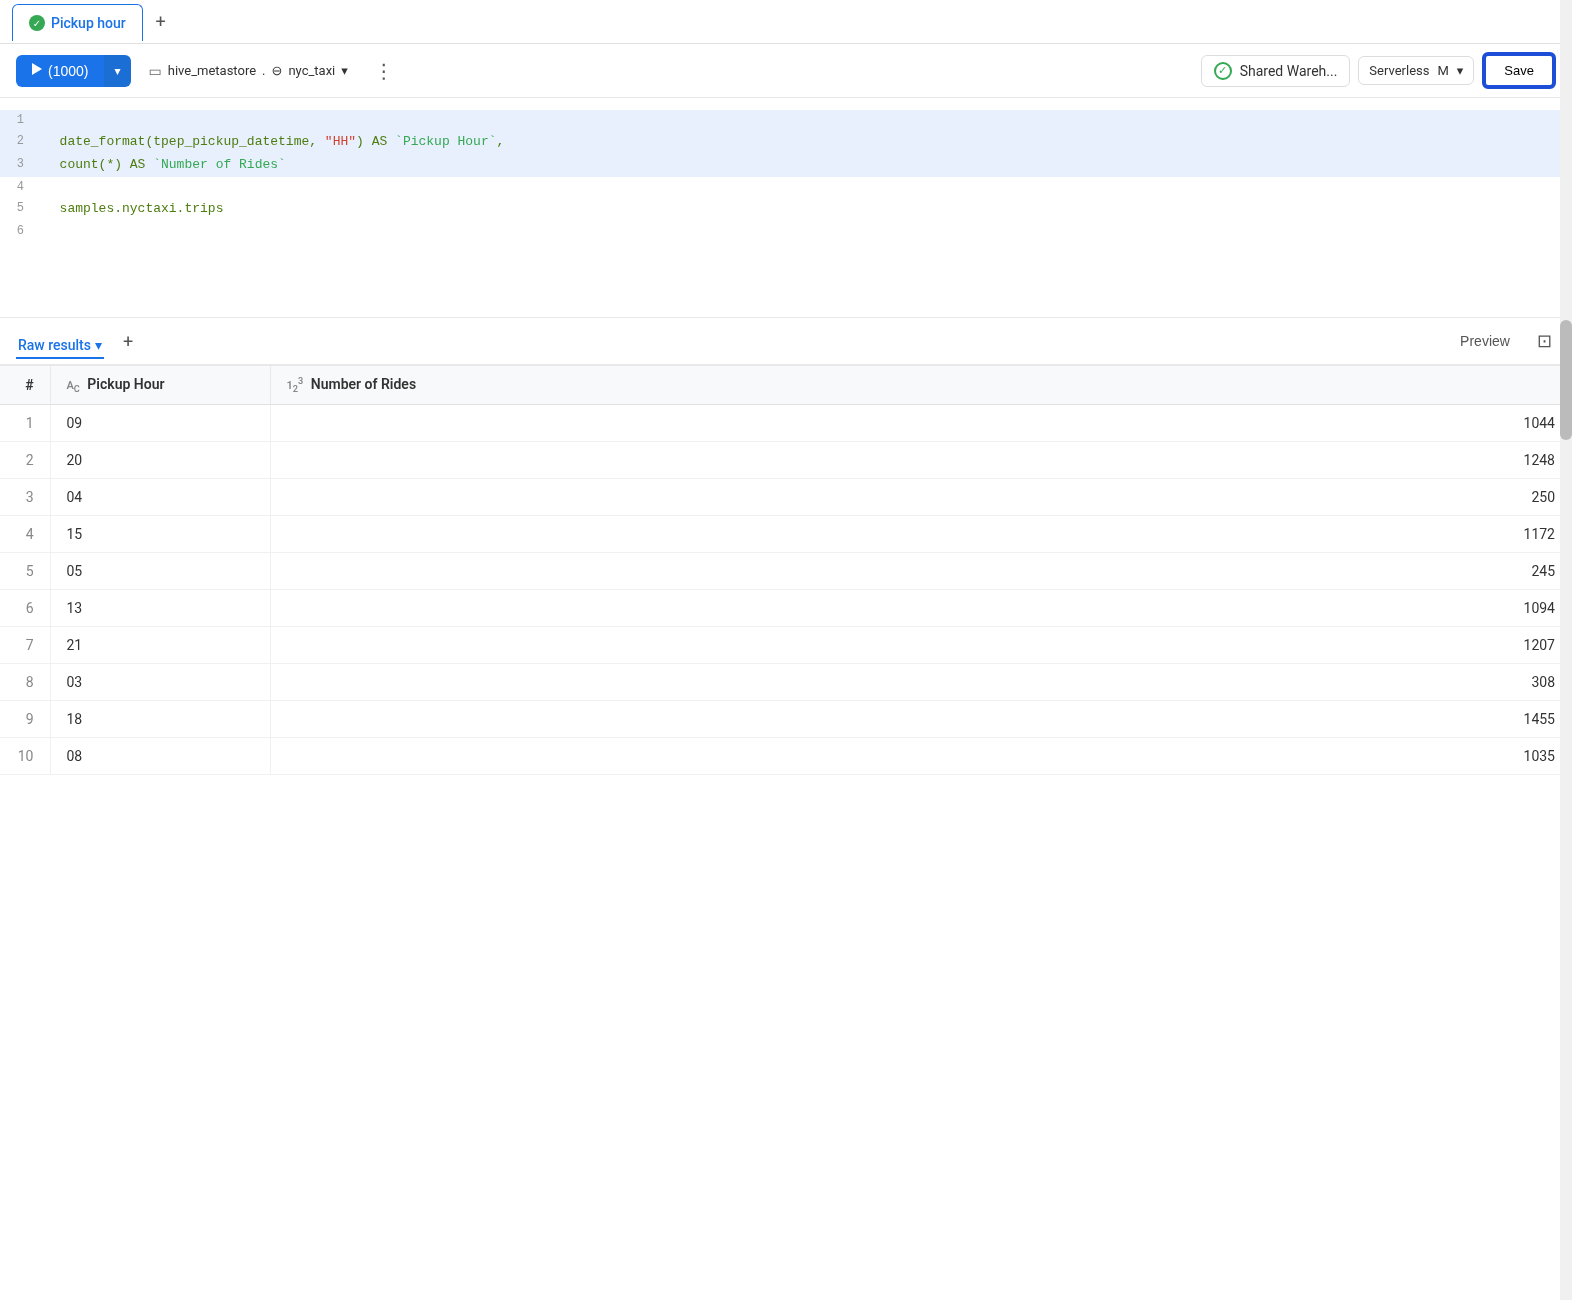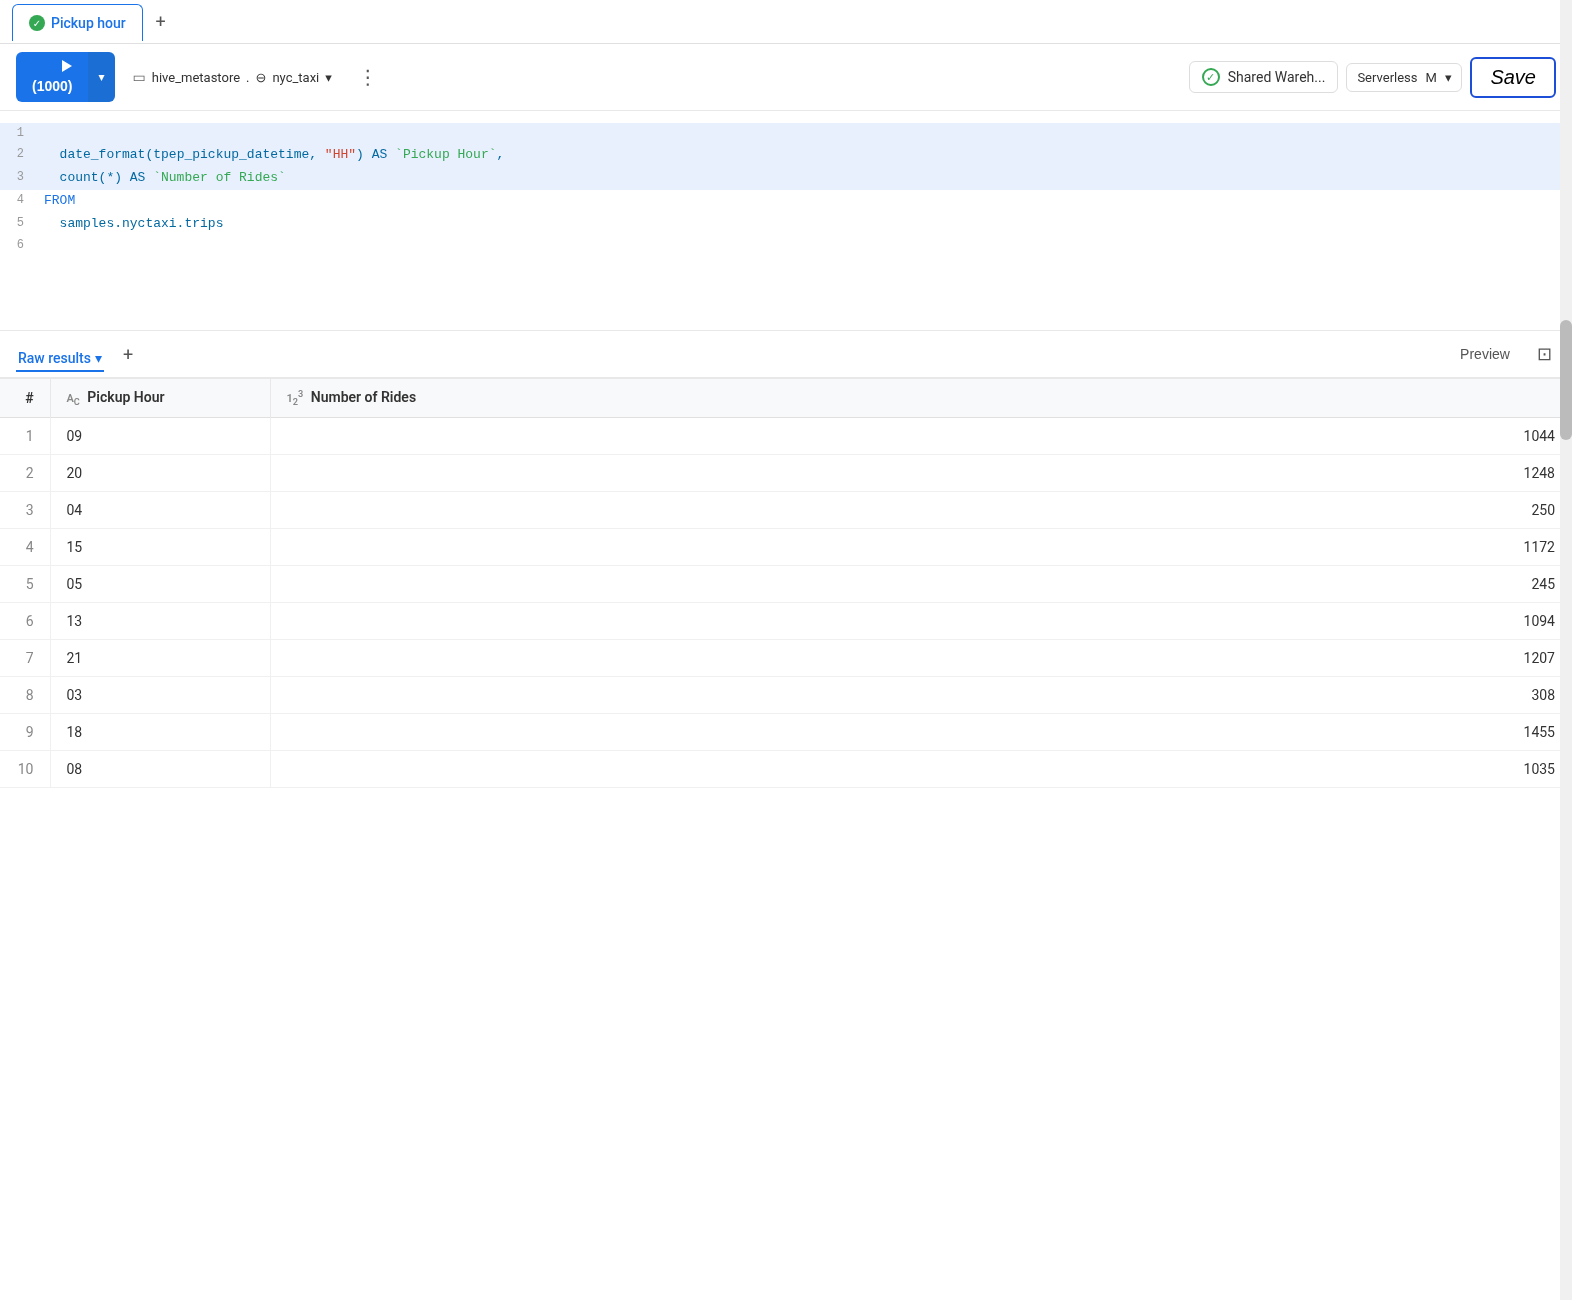--- a/index.html
+++ b/index.html
@@ -68,30 +68,29 @@
       background: #fff;
     }
     .run-btn-group {
       display: flex;
       align-items: stretch;
       border-radius: 6px;
       overflow: hidden;
     }
     .run-btn-main {
       display: flex;
-      align-items: flex-end;
+      align-items: flex-start;
       gap: 6px;
       background: #1a73e8;
       color: white;
       border: none;
       padding: 8px 16px;
       cursor: pointer;
       font-size: 14px;
-      font-weight: 700;
-      flex-direction: column;
+      font-weight: 400;
     }
     .run-btn-dropdown {
       background: #1a6ed4;
       color: white;
       border: none;
       padding: 8px 10px;
       cursor: pointer;
       font-size: 12px;
     }
     .play-icon {
@@ -149,28 +148,27 @@
       display: flex;
       align-items: center;
       gap: 8px;
       border: 1px solid #ddd;
       border-radius: 6px;
       padding: 6px 10px;
       cursor: pointer;
       font-size: 13px;
     }
     .save-btn {
-      border: 2px solid #1d4ed8;
+      border: 4px solid #1d4ed8;
       background: #fff;
       border-radius: 6px;
       padding: 7px 18px;
       cursor: pointer;
-      font-size: 20px;
+      font-size: 13px;
       font-weight: 500;
-      font-style: italic;
     }
 
     
     .code-editor {
       background: #fff;
       padding: 12px 0;
       border-bottom: 1px solid #e8e8e8;
       font-family: 'Courier New', Courier, monospace;
       font-size: 13px;
       min-height: 220px;
@@ -185,21 +183,21 @@
       width: 40px;
       text-align: right;
       color: #999;
       padding-right: 16px;
       user-select: none;
       font-size: 12px;
       flex-shrink: 0;
     }
     .line-content { flex: 1; padding-left: 4px; }
     .kw { color: #1a73e8; font-weight: 500; }
-    .fn { color: #0369a1; }
+    .fn { color: #4d7c0f; }
     .str { color: #d04530; }
     .bt { color: #34a853; }
     .num { color: #1a73e8; }
     .highlight-line { background: #e8f0fe; }
 
     
     .results-panel {
       background: #fff;
     }
     .results-toolbar {
@@ -354,21 +352,20 @@
     </span>
   </div>
   <div class="code-line highlight-line">
     <span class="line-num">3</span>
     <span class="line-content">
       <span class="fn">&nbsp;&nbsp;count(*) AS </span><span class="bt">`Number of Rides`</span>
     </span>
   </div>
   <div class="code-line">
     <span class="line-num">4</span>
-    <span class="line-content"><span class="kw">FROM</span></span>
   </div>
   <div class="code-line">
     <span class="line-num">5</span>
     <span class="line-content"><span class="fn">&nbsp;&nbsp;samples.nyctaxi.trips</span></span>
   </div>
   <div class="code-line">
     <span class="line-num">6</span>
   </div>
 </div>
 

